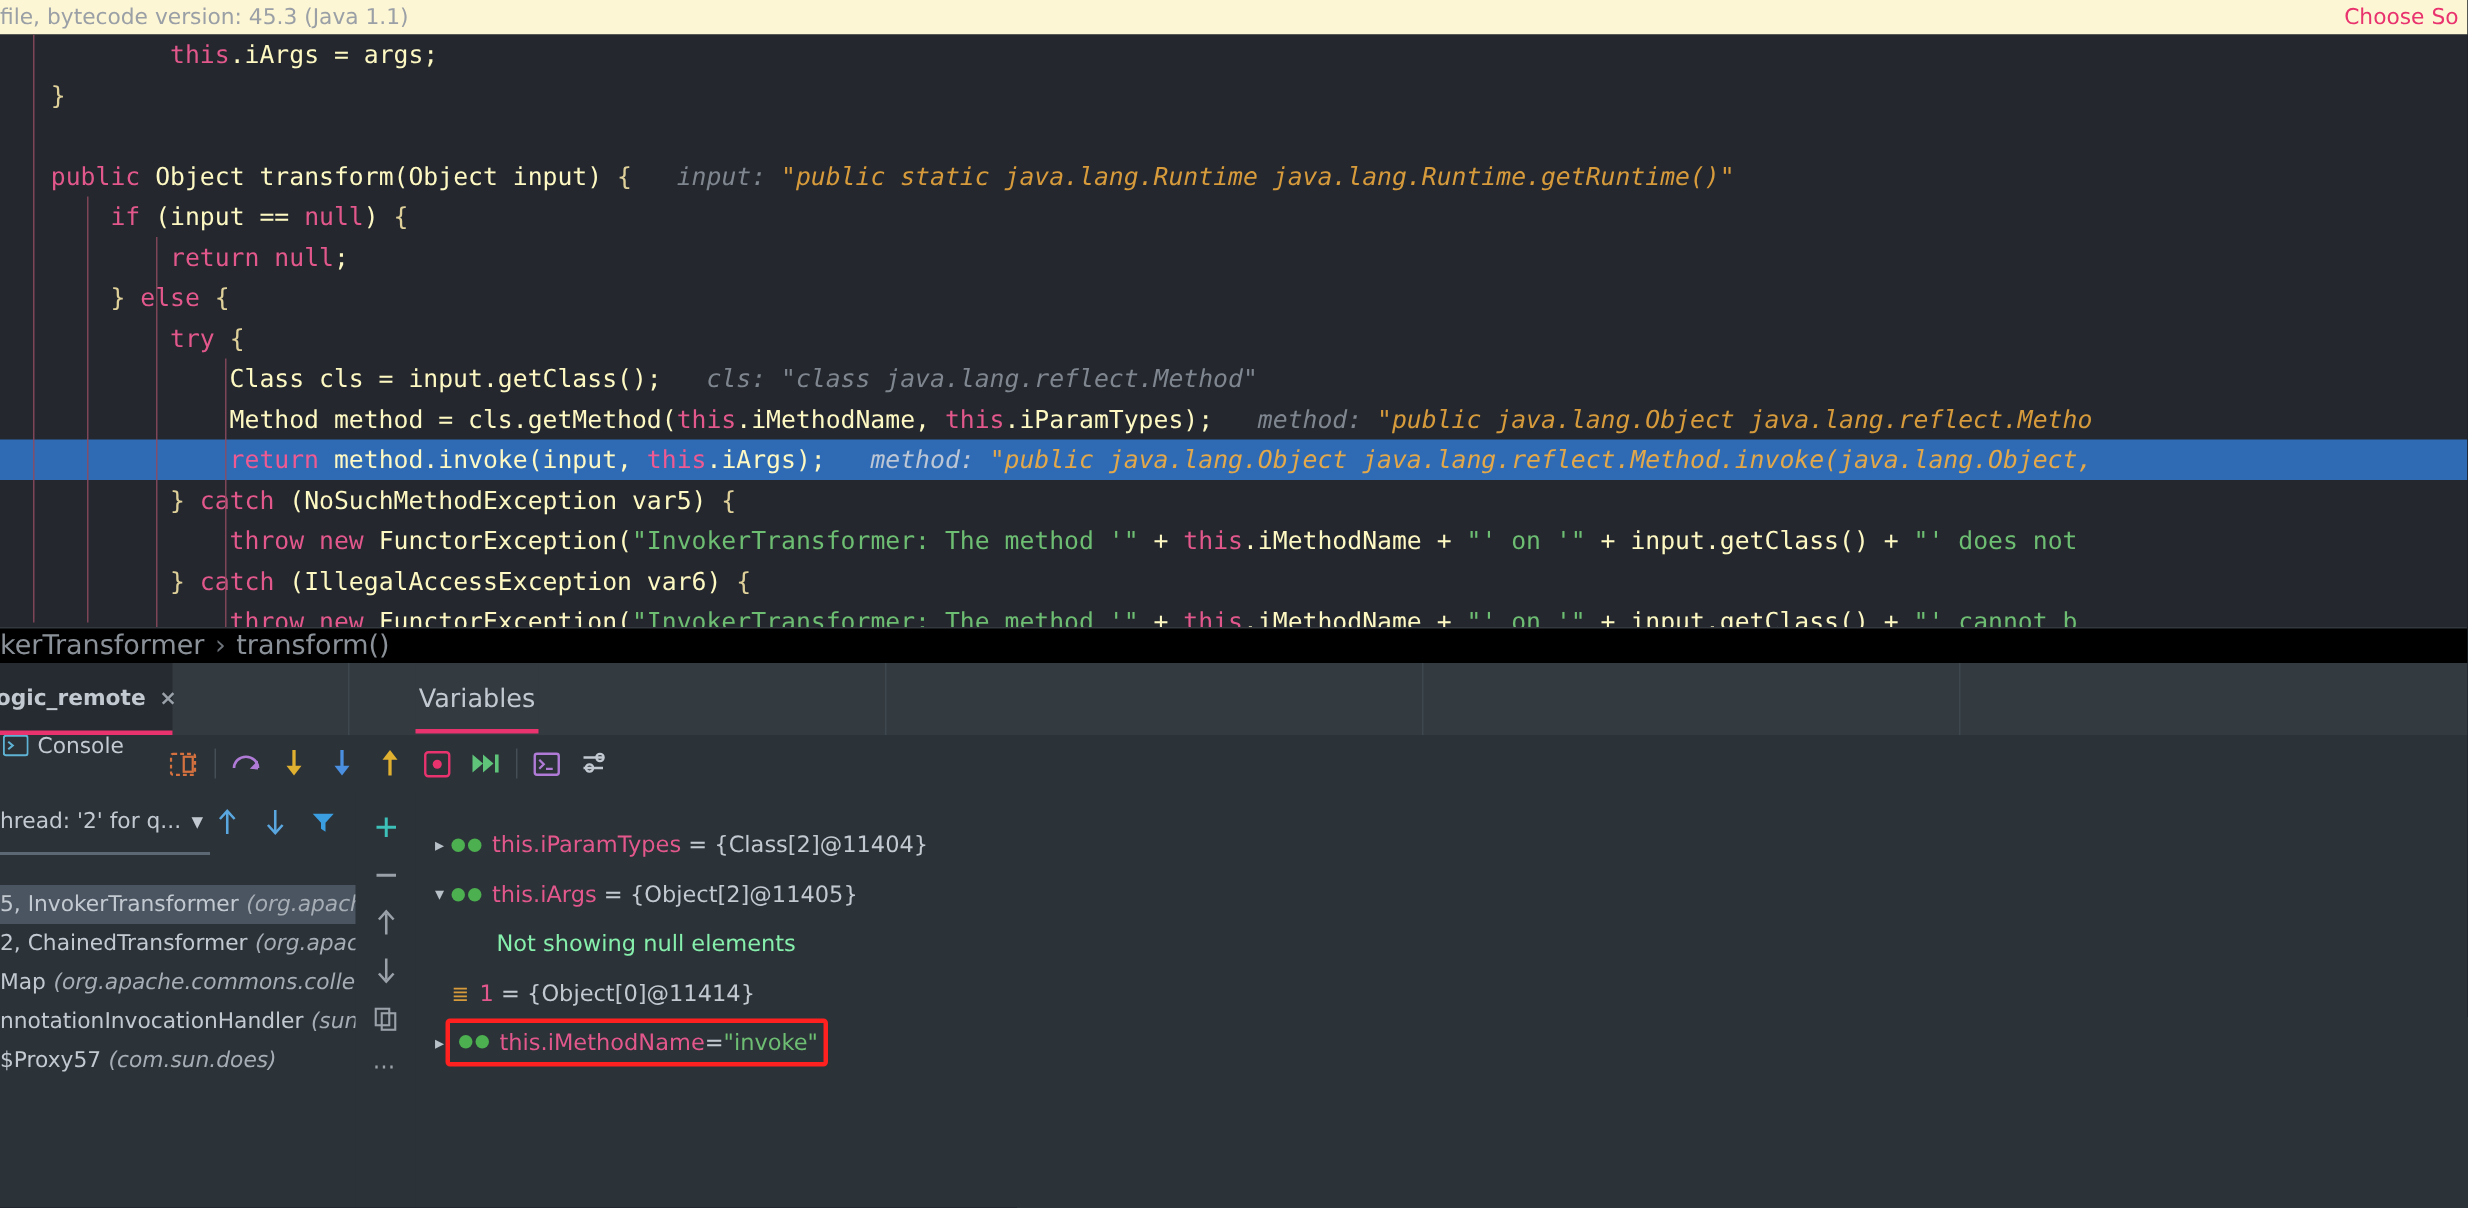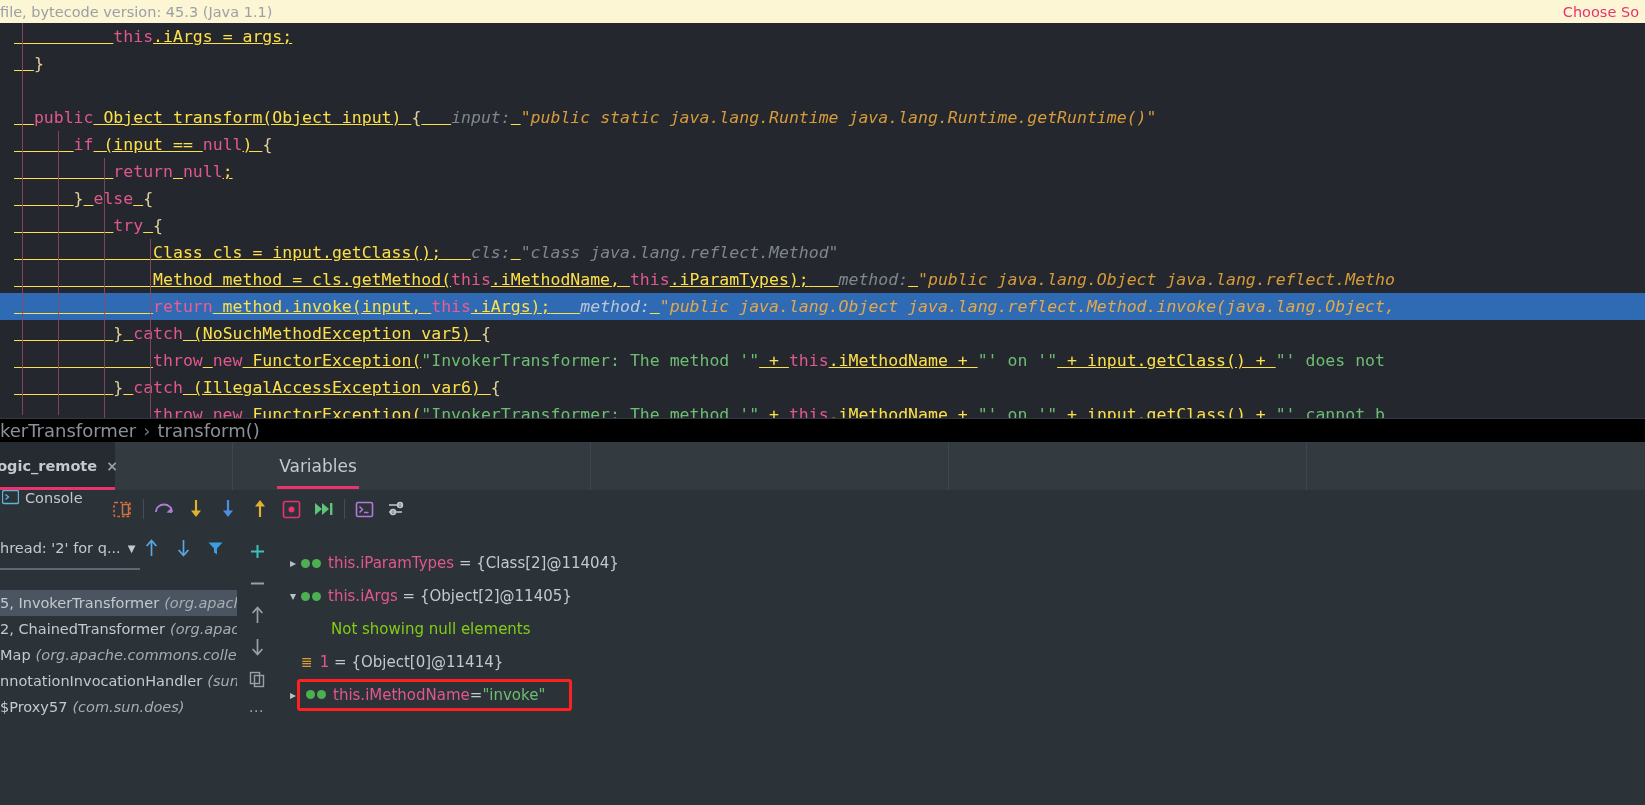--- a/index.html
+++ b/index.html
@@ -44,21 +44,21 @@
   .guide {
     position: absolute;
     width: 1px;
     background: #8e4a5e;
     opacity: .85;
   }
 
   .kw   { color: #e2578c; }
   .brc  { color: #dfd09a; }
   .str  { color: #6dbd72; }
-  .pln  { color: #fde047; text-decoration: underline; }
+  .pln  { color: #fef9c3; }
   .hint { color: #7f868f; font-style: italic; }
   .hintv{ color: #d79b3c; font-style: italic; }
   .sel .hint { color: #bcc6d4; }
   .sel .hintv{ color: #e3a84a; }
   .sel .kw { color: #f05a92; }
 
   
   #breadcrumb {
     position: absolute; left: 0; top: 418px; width: 1645px; height: 24px;
     background: #000000;
@@ -202,25 +202,25 @@
   .glasses i {
     width: 9px; height: 9px; border-radius: 50%;
     background: #4caf50; display: inline-block;
   }
   .listicon { color: #d79b3c; margin-right: 7px; font-size: 14px; }
   .vname { color: #e2578c; }
   .veq   { color: #c3c9d0; }
   .vval  { color: #c3c9d0; }
   .vnum  { color: #e2578c; }
   .vstr  { color: #6dbd72; }
-  .vnote { color: #84cc16; }
+  .vnote { color: #86efac; }
   .var-row.highlight .boxed {
     border: 3px solid #ff2020;
     border-radius: 3px;
-    padding: 4px 24px 4px 6px;
+    padding: 4px 4px 4px 6px;
     display: inline-flex; align-items: center;
     margin-left: -4px;
   }
   .dots { color: #9aa1a8; letter-spacing: 2px; font-size: 15px; }
 
   svg { display: block; }
 </style>
 </head>
 <body>
 

